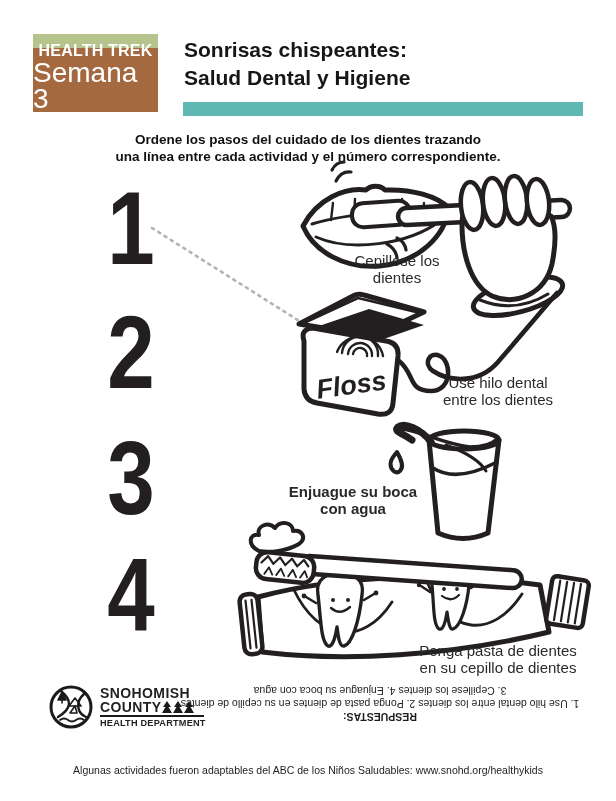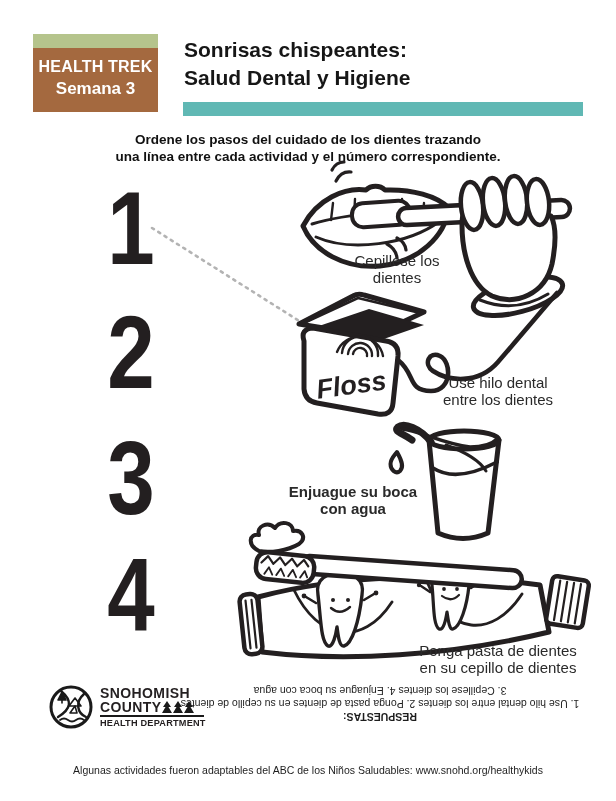--- a/index.html
+++ b/index.html
@@ -4,23 +4,23 @@
 <style>
   html,body{margin:0;padding:0;background:#e8e8e8;}
   .page{
     position:relative;width:616px;height:801px;background:#ffffff;
     font-family:"Liberation Sans", sans-serif;color:#231f20;overflow:hidden;
     margin:0 auto;
   }
   
   .badge{position:absolute;left:33px;top:34px;width:125px;height:78px;}
   .badge .strip{height:14px;background:#b5c48c;}
-  .badge .body{height:64px;background:#a4693f;display:flex;flex-direction:column;align-items:center;justify-content:center;}
+  .badge .body{height:64px;background:#a4693f;display:flex;flex-direction:column;align-items:center;justify-content:flex-end;}
   .badge .l1{color:#fff;font-weight:800;font-size:16px;line-height:18px;letter-spacing:.2px;}
-  .badge .l2{color:#fff;font-weight:700;font-size:17px;line-height:26px;}
+  .badge .l2{color:#fff;font-weight:400;font-size:28px;line-height:26px;}
   .title{position:absolute;left:184px;top:36px;font-weight:800;font-size:21px;line-height:28px;color:#161616;}
   .tealbar{position:absolute;left:183px;top:102px;width:400px;height:14px;background:#60b8b4;}
   .instructions{position:absolute;left:0;top:131px;width:616px;text-align:center;font-weight:700;font-size:13.5px;line-height:17px;color:#111;}
   
   .num{position:absolute;left:85px;width:92px;text-align:center;
        font-size:104px;line-height:104px;font-weight:900;color:#231f20;
        transform:scaleX(.82);transform-origin:center;}
   .n1{top:176px;} .n2{top:300px;} .n3{top:426px;} .n4{top:543px;}
   
   .cap{position:absolute;text-align:center;font-size:15px;line-height:16.5px;color:#2a2a2a;}

